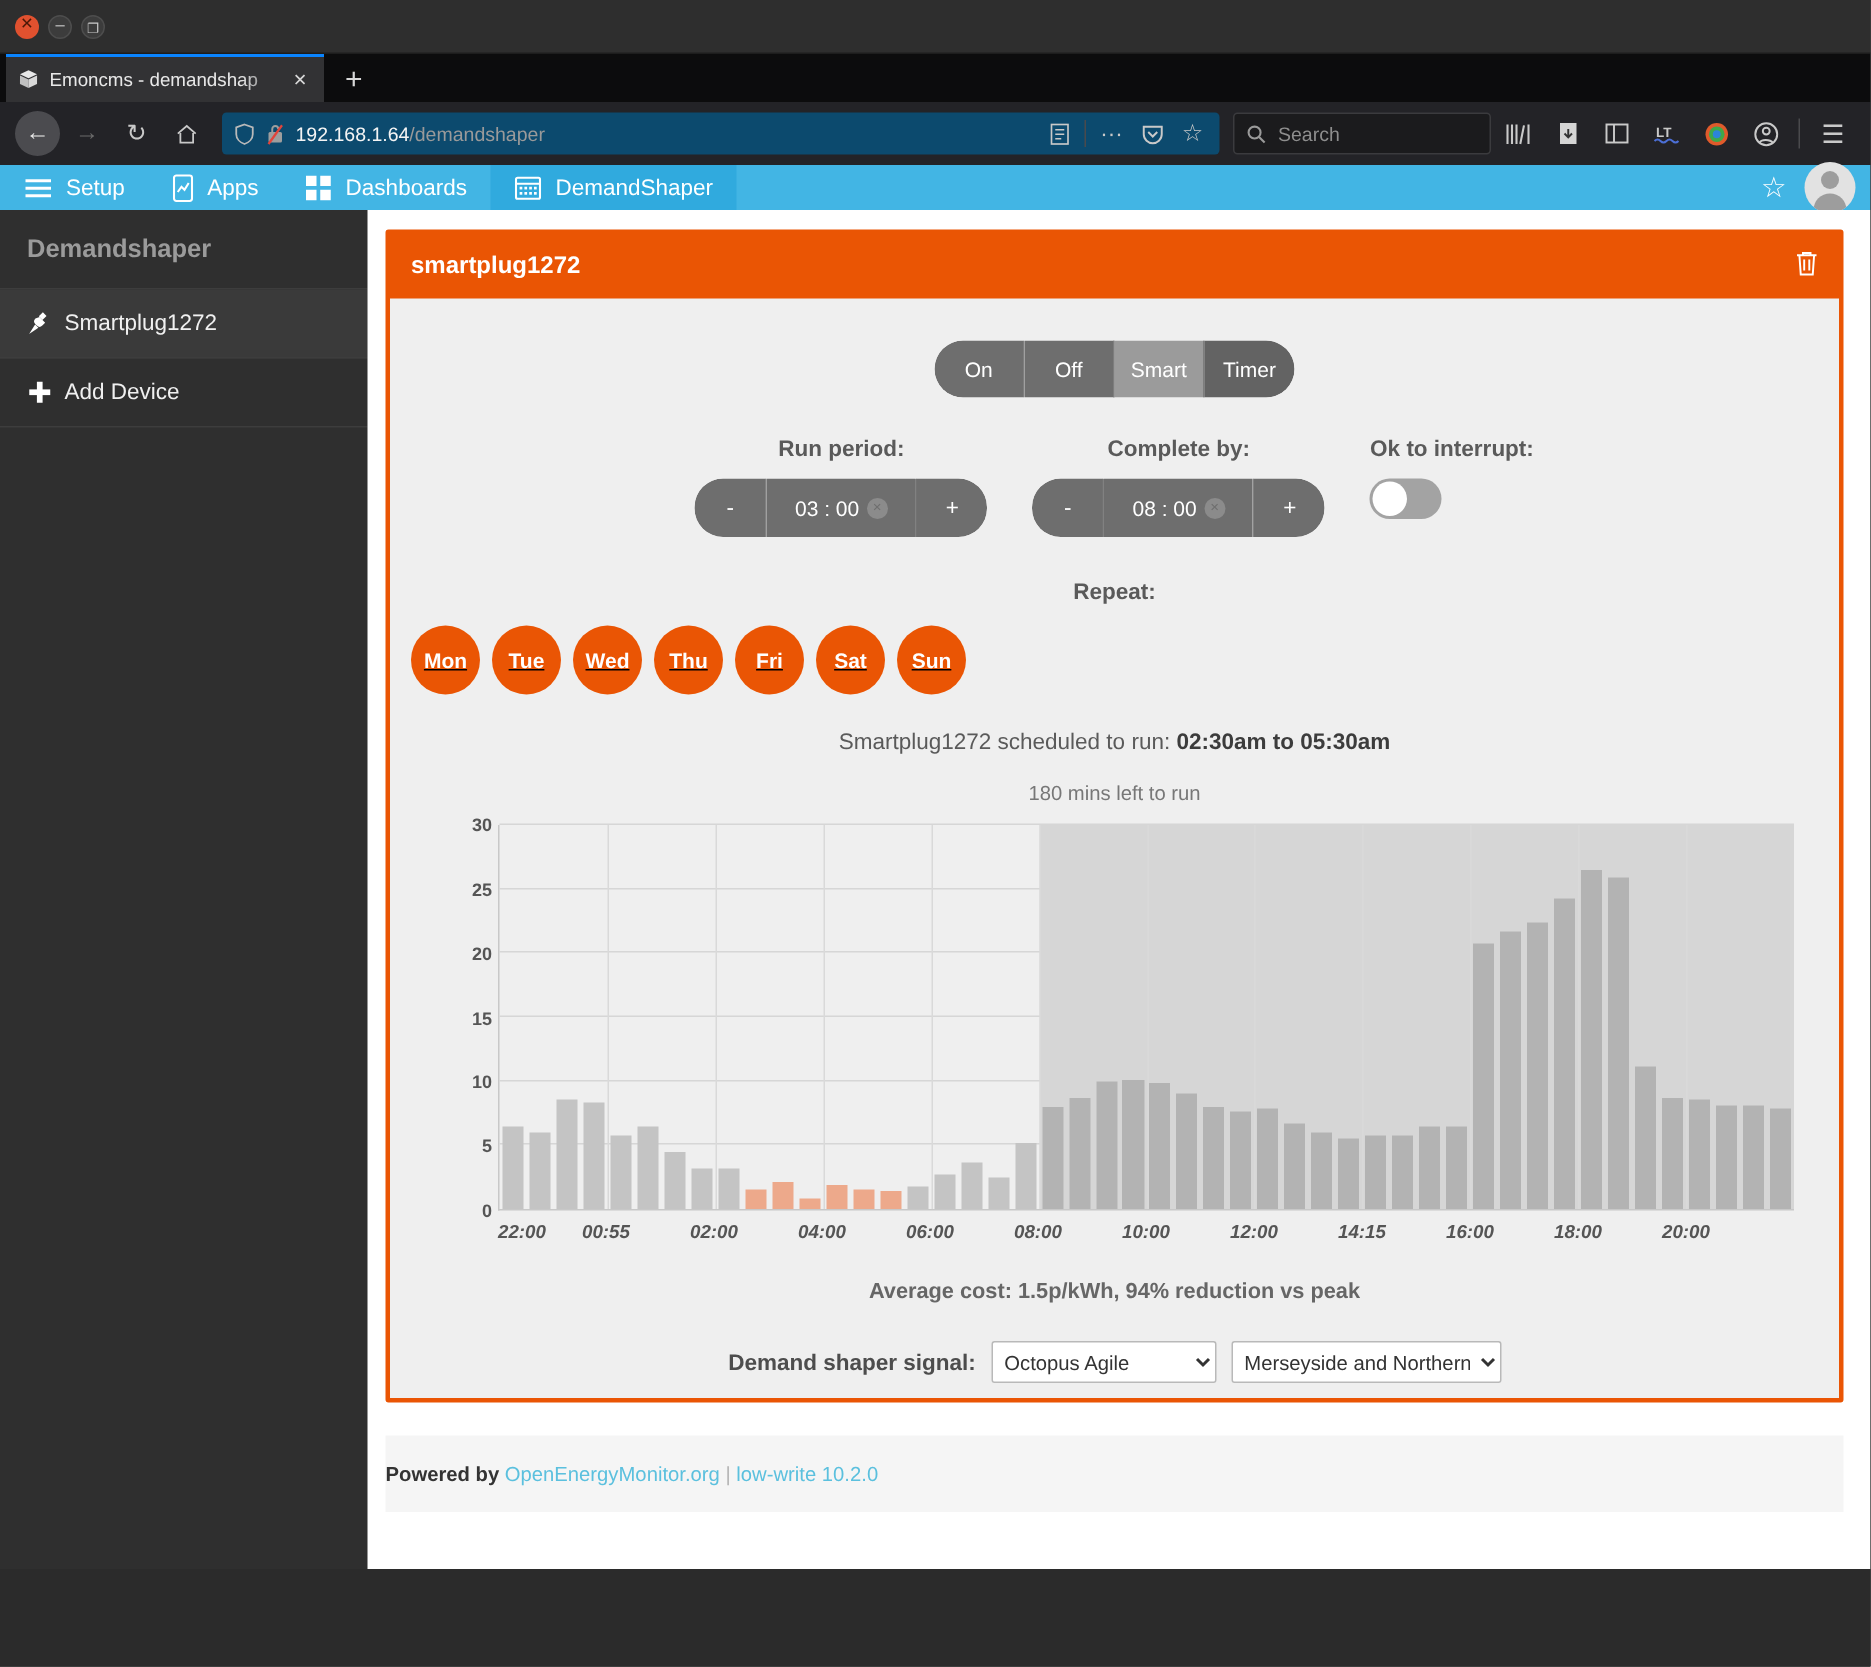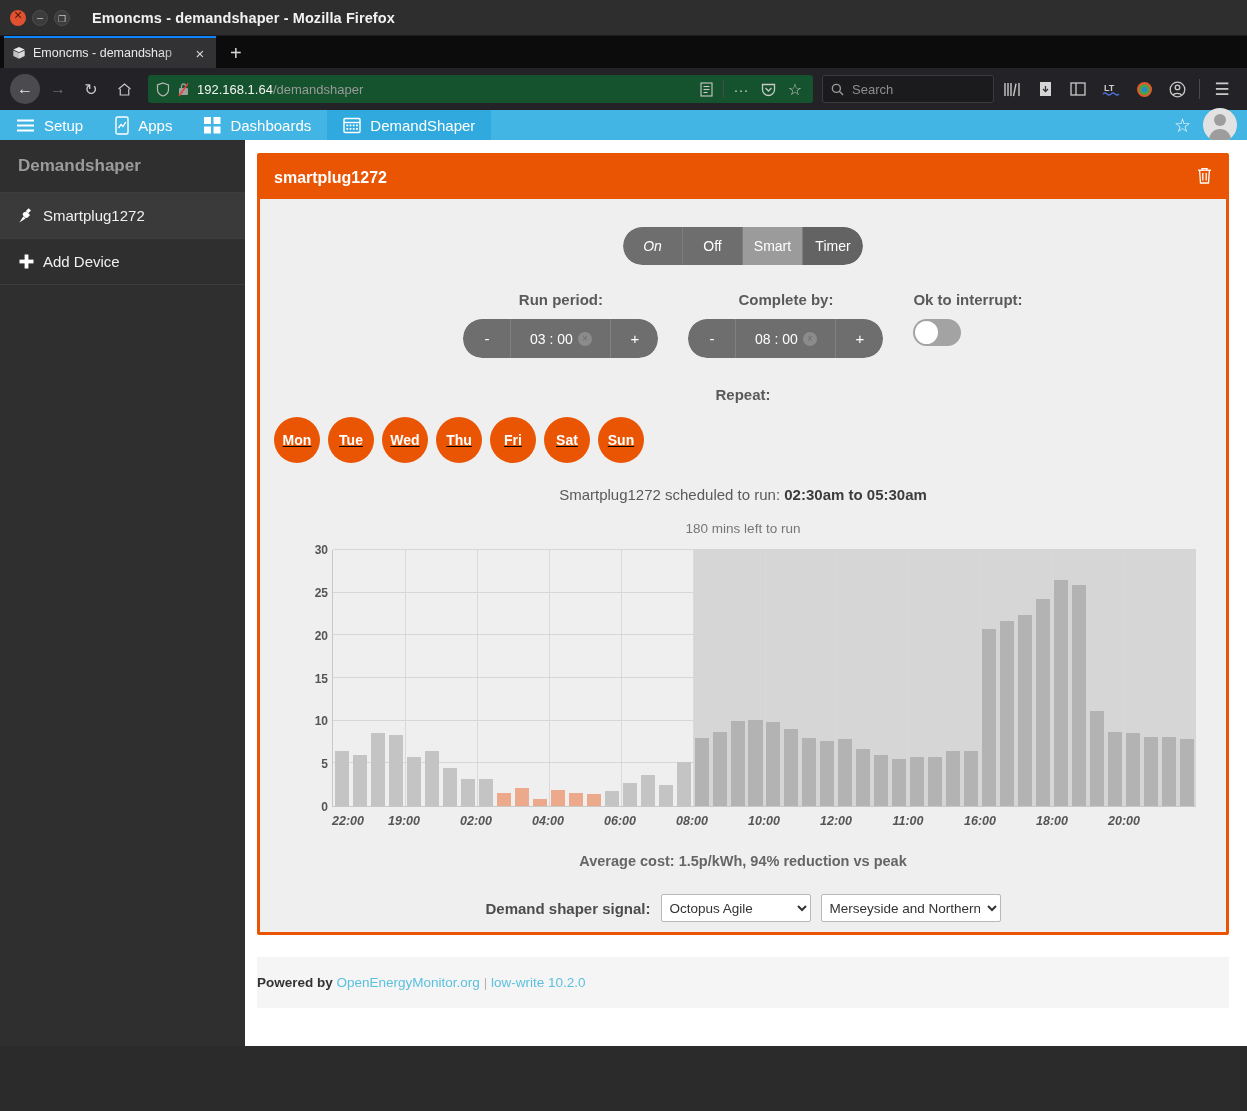--- a/index.html
+++ b/index.html
@@ -37,21 +37,21 @@
      mask-image:linear-gradient(90deg,#000 80%,transparent);}
   #browser-tab .tabclose{ color:#d8d8d8; font-size:15px; width:16px; text-align:center; cursor:pointer;}
   #newtab { color:#d8d8d8; font-size:20px; padding:0 14px; line-height:30px; cursor:pointer;}
   
   #navbar { height:42px; background:#232327; display:flex; align-items:center; padding:0 10px; gap:3px;}
   .navicon { width:30px;height:30px;display:flex;align-items:center;justify-content:center;
      color:#c9c9c9; font-size:16px; border-radius:3px; flex:0 0 auto;}
   .navicon.disabled{ color:#6a6a6a; }
   #backbtn{ width:30px;height:30px;border-radius:50%;background:#4b4b4f;display:flex;align-items:center;justify-content:center;color:#e6e6e6;font-size:16px;}
   #urlbar {
-    flex:1; height:28px; margin:0 6px; background:#14532d; border-radius:3px;
+    flex:1; height:28px; margin:0 6px; background:#0c4a6e; border-radius:3px;
     display:flex; align-items:center; padding:0 8px; gap:7px; color:#e3e3e3; font-size:13px;
   }
   #urlbar .urltext{ flex:1; white-space:nowrap; overflow:hidden;}
   #urlbar .urltext b{ font-weight:normal; color:#f4f4f4;}
   #urlbar .urltext span{ color:#9a9a9a;}
   #searchbar{
     width:172px;height:28px;background:#1b1b1d;border-radius:3px;border:1px solid #3b3b3e;
     display:flex;align-items:center;padding:0 8px;gap:8px;color:#8e8e8e;font-size:13px;
   }
   #navbar .rightsep{width:1px;height:20px;background:#4a4a4d;margin:0 4px;}
@@ -78,21 +78,21 @@
   #cardhead{ background:#ea5504; height:43px; display:flex; align-items:center;
      padding:0 14px; color:#fff; font-weight:bold; font-size:16px;}
   #cardhead .spacer{flex:1;}
   .trash{cursor:pointer;}
   #cardbody{ padding:18px 14px 10px 14px; }
   
   #modebar{ display:flex; justify-content:center; margin-top:10px;}
   #modegroup{ display:flex; border-radius:19px; overflow:hidden; }
   .modebtn{ width:60px; height:38px; display:flex;align-items:center;justify-content:center;
      background:#6e6e6e; color:#fff; font-size:14px; cursor:pointer; border-right:1px solid #7d7d7d;}
-  .modebtn:first-child{border-radius:19px 0 0 19px;font-style:italic;}
+  .modebtn:first-child{border-radius:19px 0 0 19px;}
   .modebtn:last-child{border-radius:0 19px 19px 0;border-right:none;}
   .modebtn.active{ background:#9b9b9b; }
   .modebtn.timer{ background:#636363;}
   
   #periodrow{ display:flex; justify-content:center; gap:30px; margin-top:26px; align-items:flex-start;}
   .pgroup{ text-align:center; }
   .plabel{ font-size:15px; font-weight:bold; color:#5a5a5a; margin-bottom:11px;}
   .spinner{ display:inline-flex; border-radius:19px; overflow:hidden; }
   .spinner .sb{ width:48px;height:39px;background:#6e6e6e;color:#fff;font-size:15px;
      display:flex;align-items:center;justify-content:center;cursor:pointer;}
@@ -143,21 +143,20 @@
 </style>
 </head>
 <body>
 
 <div id="window">
 
   <div id="titlebar">
     <div class="wbtn close"></div>
     <div class="wbtn min"></div>
     <div class="wbtn max"></div>
-    <div id="wintitle">Emoncms - demandshaper - Mozilla Firefox</div>
   </div>
 
   <div id="tabstrip">
     <div id="browser-tab">
       <svg class="favicon" viewBox="0 0 16 16">
         <path d="M8 1 L14.5 4 L8 7 L1.5 4 Z" fill="#e8e8e8"></path>
         <path d="M1.5 5 L8 8 L8 14.5 L1.5 11.5 Z" fill="#c0c0c0"></path>
         <path d="M14.5 5 L8 8 L8 14.5 L14.5 11.5 Z" fill="#d8d8d8"></path>
       </svg>
       <span class="tabtitle">Emoncms - demandshap</span>
@@ -471,28 +470,28 @@
                 <div class="bar dim" style="left: 85.6458%; width: 1.625%; height: 86.3333%;"></div>
                 <div class="bar dim" style="left: 87.7292%; width: 1.625%; height: 37%;"></div>
                 <div class="bar dim" style="left: 89.8125%; width: 1.625%; height: 29%;"></div>
                 <div class="bar dim" style="left: 91.8958%; width: 1.625%; height: 28.6667%;"></div>
                 <div class="bar dim" style="left: 93.9792%; width: 1.625%; height: 27%;"></div>
                 <div class="bar dim" style="left: 96.0625%; width: 1.625%; height: 27%;"></div>
                 <div class="bar dim" style="left: 98.1458%; width: 1.625%; height: 26.3333%;"></div>
               </div>
             <div id="xaxis">
                 <div class="xlab" style="left: 0%; transform: none;">22:00</div>
-                <div class="xlab" style="left: 8.33333%;">19:00</div>
+                <div class="xlab" style="left: 8.33333%;">00:55</div>
                 <div class="xlab" style="left: 16.6667%;">02:00</div>
                 <div class="xlab" style="left: 25%;">04:00</div>
                 <div class="xlab" style="left: 33.3333%;">06:00</div>
                 <div class="xlab" style="left: 41.6667%;">08:00</div>
                 <div class="xlab" style="left: 50%;">10:00</div>
                 <div class="xlab" style="left: 58.3333%;">12:00</div>
-                <div class="xlab" style="left: 66.6667%;">11:00</div>
+                <div class="xlab" style="left: 66.6667%;">14:15</div>
                 <div class="xlab" style="left: 75%;">16:00</div>
                 <div class="xlab" style="left: 83.3333%;">18:00</div>
                 <div class="xlab" style="left: 91.6667%;">20:00</div>
               </div>
           </div>
 
           <div id="avgcost">Average cost: 1.5p/kWh, 94% reduction vs peak</div>
 
           <div id="signalrow">
             <span class="lbl">Demand shaper signal:</span>

